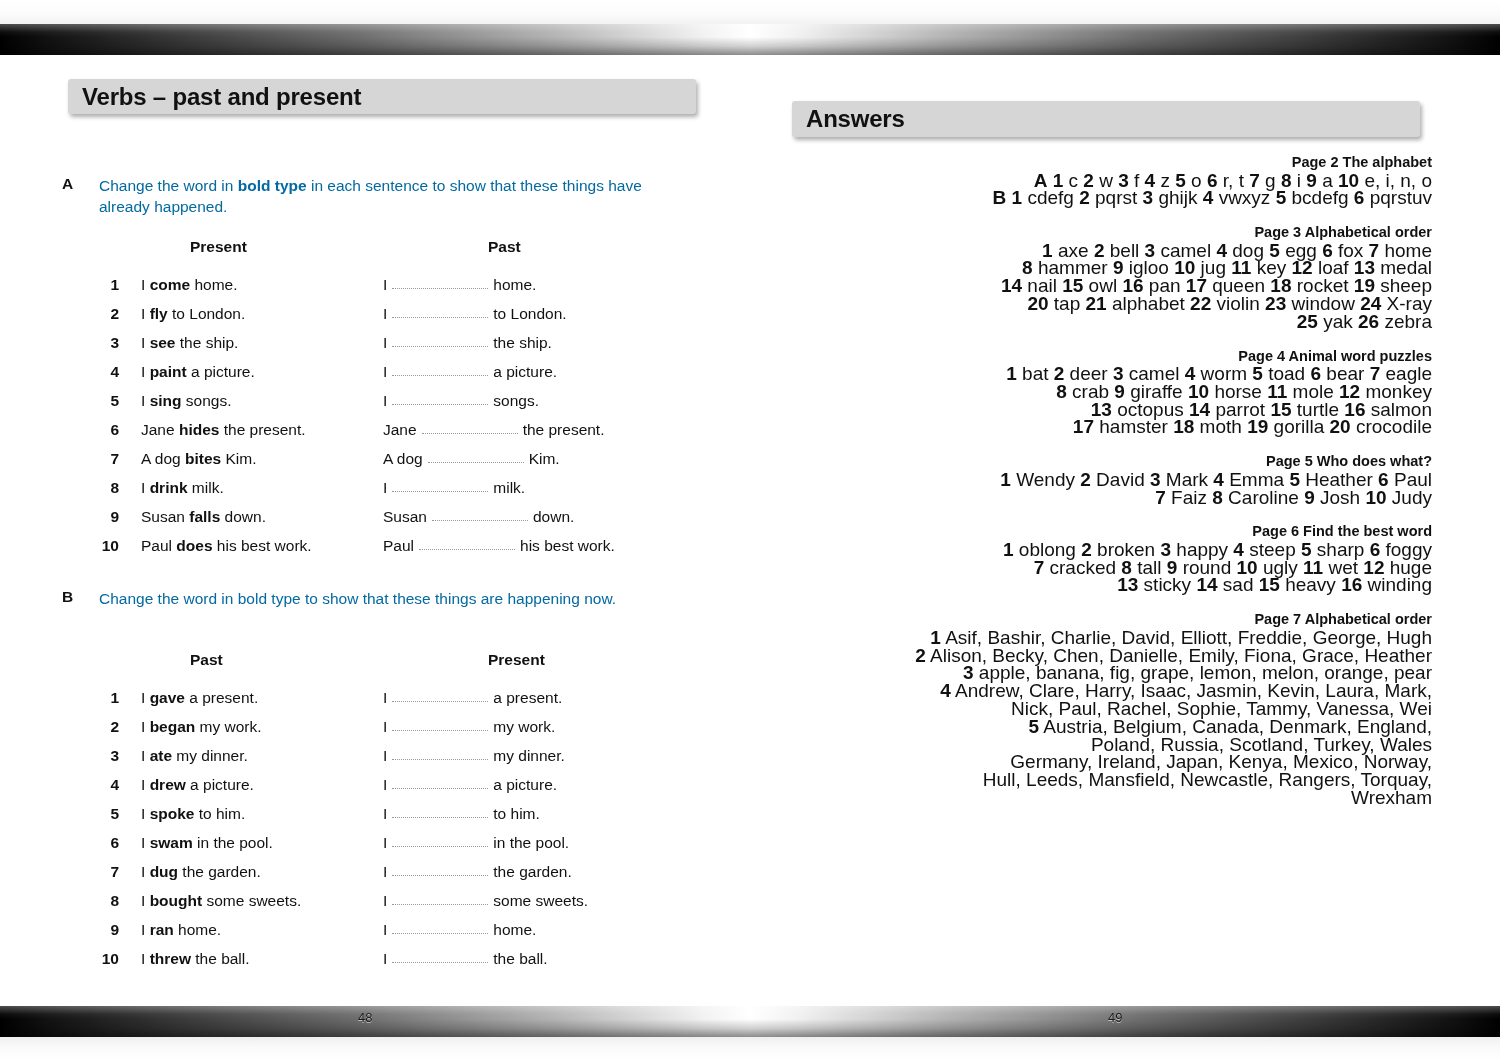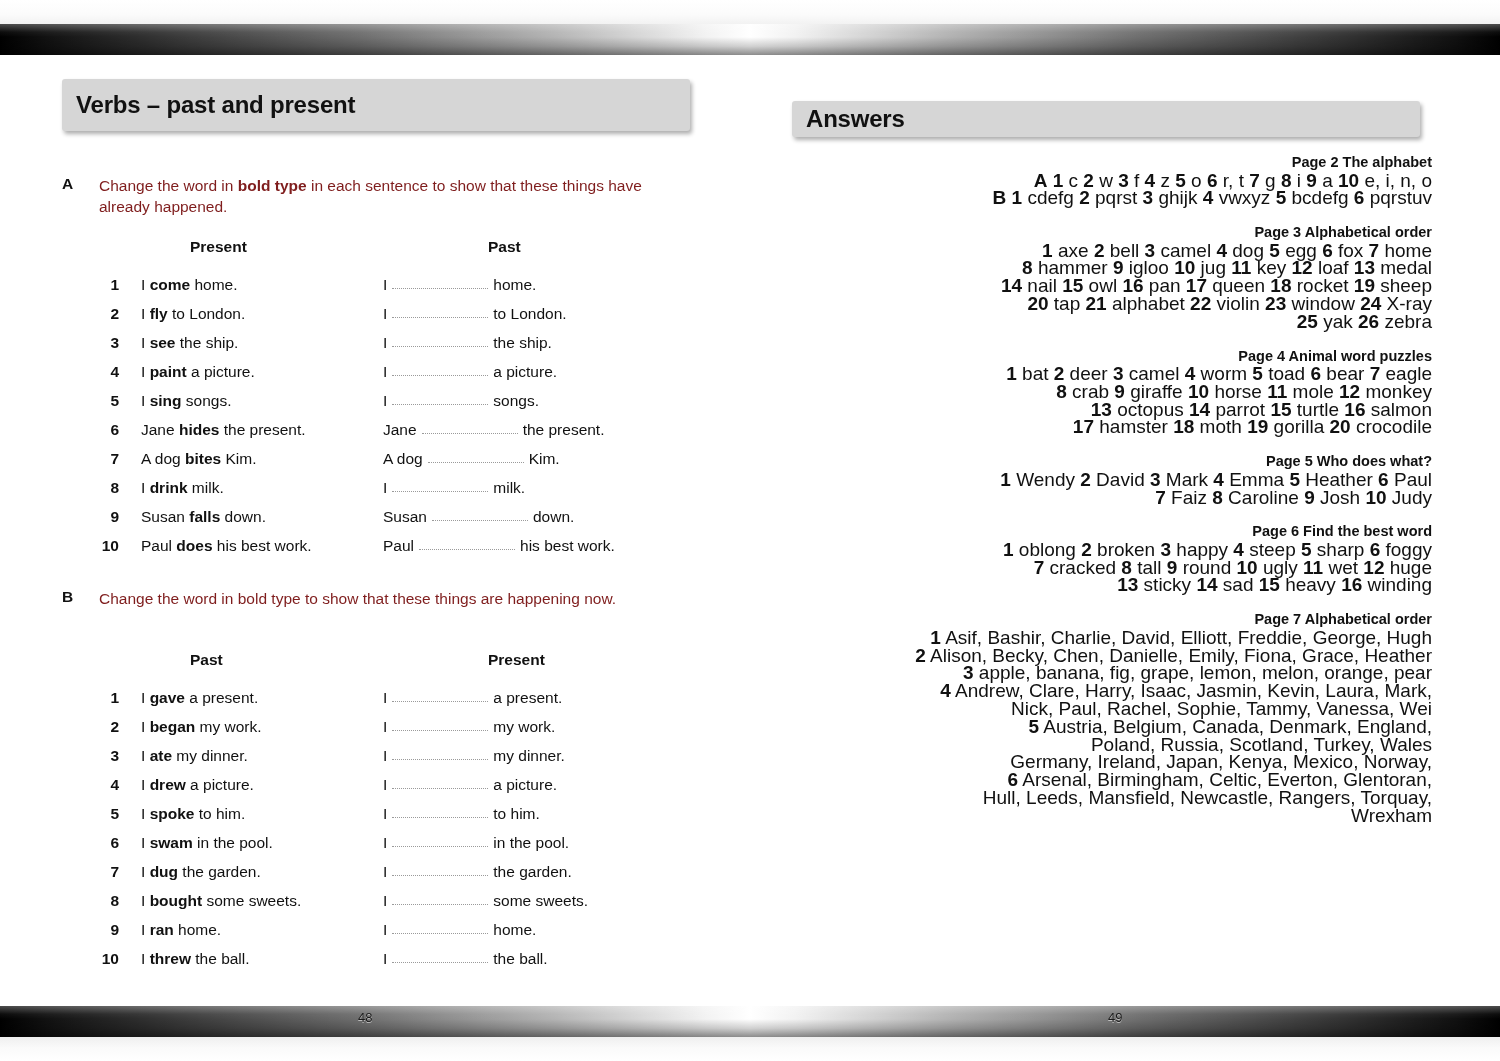--- a/index.html
+++ b/index.html
@@ -78,32 +78,32 @@
     box-shadow: 2px 3px 4px rgba(0,0,0,0.32);
     display: flex; align-items: center;
   }
   .banner-text {
     font-size: 24px;
     font-weight: bold;
     color: #111111;
     letter-spacing: -0.2px;
     padding-left: 14px;
   }
-  #banner-left  { left: 62px;  top: 24px; width: 628px; height: 52px; }
+  #banner-left  { left: 68px;  top: 24px; width: 628px; height: 35px; }
   #banner-right { left: 812px; top: 24px; width: 628px; height: 36px; }
 
   
   .exercise { position: absolute; left: 0; width: 750px; }
   .ex-letter {
     position: absolute; left: 62px;
     font-size: 15.5px; font-weight: bold; color: #111;
   }
   .ex-instruction {
     position: absolute; left: 99px; width: 590px;
-    font-size: 15.5px; line-height: 21px; color: #7f1d1d;
+    font-size: 15.5px; line-height: 21px; color: #0369a1;
   }
   .ex-instruction b { font-weight: bold; }
 
   .col-headers { position: absolute; left: 0; width: 750px; height: 24px; }
   .col-head {
     position: absolute; font-size: 15.5px; font-weight: bold; color: #111;
   }
   .col-head.present-a { left: 190px; }
   .col-head.past-a    { left: 488px; }
 
@@ -329,21 +329,20 @@
         <div class="ans-block">
           <div class="ans-title">Page 7 Alphabetical order</div>
           <div class="ans-line"><b>1</b><span> Asif, Bashir, Charlie, David, Elliott, Freddie, George, Hugh</span></div>
           <div class="ans-line"><b>2</b><span> Alison, Becky, Chen, Danielle, Emily, Fiona, Grace, Heather</span></div>
           <div class="ans-line"><b>3</b><span> apple, banana, fig, grape, lemon, melon, orange, pear</span></div>
           <div class="ans-line"><b>4</b><span> Andrew, Clare, Harry, Isaac, Jasmin, Kevin, Laura, Mark,</span></div>
           <div class="ans-line cont"><span>Nick, Paul, Rachel, Sophie, Tammy, Vanessa, Wei</span></div>
           <div class="ans-line"><b>5</b><span> Austria, Belgium, Canada, Denmark, England,</span></div>
           <div class="ans-line cont"><span>Poland, Russia, Scotland, Turkey, Wales</span></div>
           <div class="ans-line cont"><span>Germany, Ireland, Japan, Kenya, Mexico, Norway,</span></div>
-          <div class="ans-line"><b>6</b><span> Arsenal, Birmingham, Celtic, Everton, Glentoran,</span></div>
           <div class="ans-line cont"><span>Hull, Leeds, Mansfield, Newcastle, Rangers, Torquay,</span></div>
           <div class="ans-line cont"><span>Wrexham</span></div>
         </div>
       </div>
   </div>
 </div>
 
 <div class="metal-bar" id="bottom-bar">
   <div class="bar-core"></div>
 </div>

